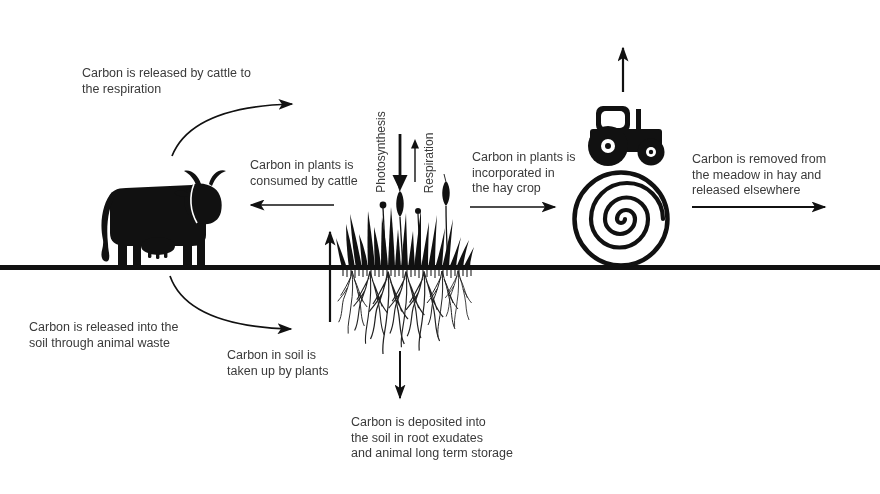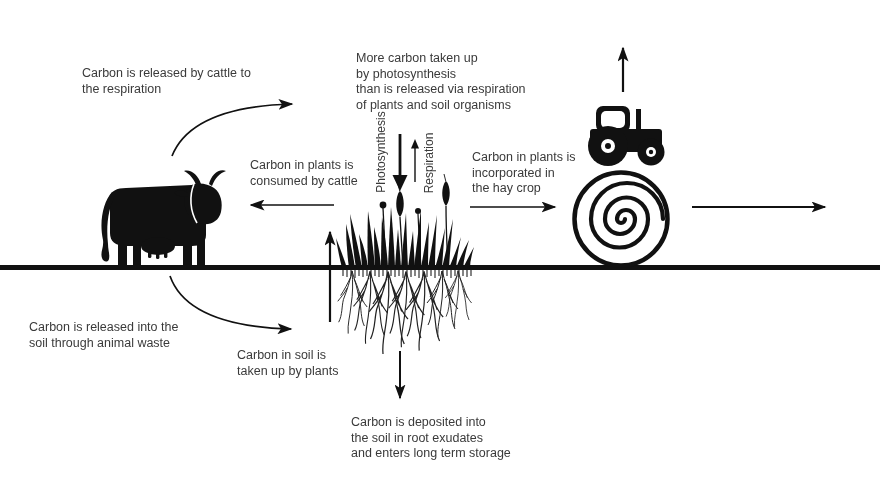--- a/index.html
+++ b/index.html
@@ -145,41 +145,40 @@
     <g>
       <circle cx="621" cy="219" r="46.5" fill="#fff" stroke="#111" stroke-width="4.5"></circle>
       <path d="M625,219 A4,4 0 1 1 617,219 A9,9 0 1 1 635,219 A15,15 0 1 1 605,219
                A21.5,21.5 0 1 1 648,219 A28.5,28.5 0 1 1 591,219 A36,36 0 1 1 663,219" fill="none" stroke="#111" stroke-width="4.2" stroke-linecap="round"></path>
     </g>
   </svg>
 
   <div class="label" style="left:82px; top:66px">Carbon is released by cattle to
 the respiration</div>
 
-  <div class="label" style="left:356px; top:51px">More carbon taken up
-by photosynthesis
-than is released via respiration
-of plants and soil organisms</div>
 
 
   <div class="label" style="left:250px; top:158px">Carbon in plants is
 consumed by cattle</div>
 
   <div class="vlabel" style="left:381px; top:152px">Photosynthesis</div>
 
   <div class="vlabel" style="left:429px; top:163px">Respiration</div>
 
   <div class="label" style="left:472px; top:150px">Carbon in plants is
 incorporated in
 the hay crop</div>
 
+  <div class="label" style="left:692px; top:152px">Carbon is removed from
+the meadow in hay and
+released elsewhere</div>
 
   <div class="label" style="left:29px; top:320px">Carbon is released into the
 soil through animal waste</div>
 
-  <div class="label" style="left:237px; top:348px">Carbon in soil is
+  <div class="label" style="left:227px; top:348px">Carbon in soil is
 taken up by plants</div>
 
   <div class="label" style="left:351px; top:415px">Carbon is deposited into
 the soil in root exudates
-and enters long term storage</div>
+and animal long term storage</div>
 
 </div>
 
 </body></html>

